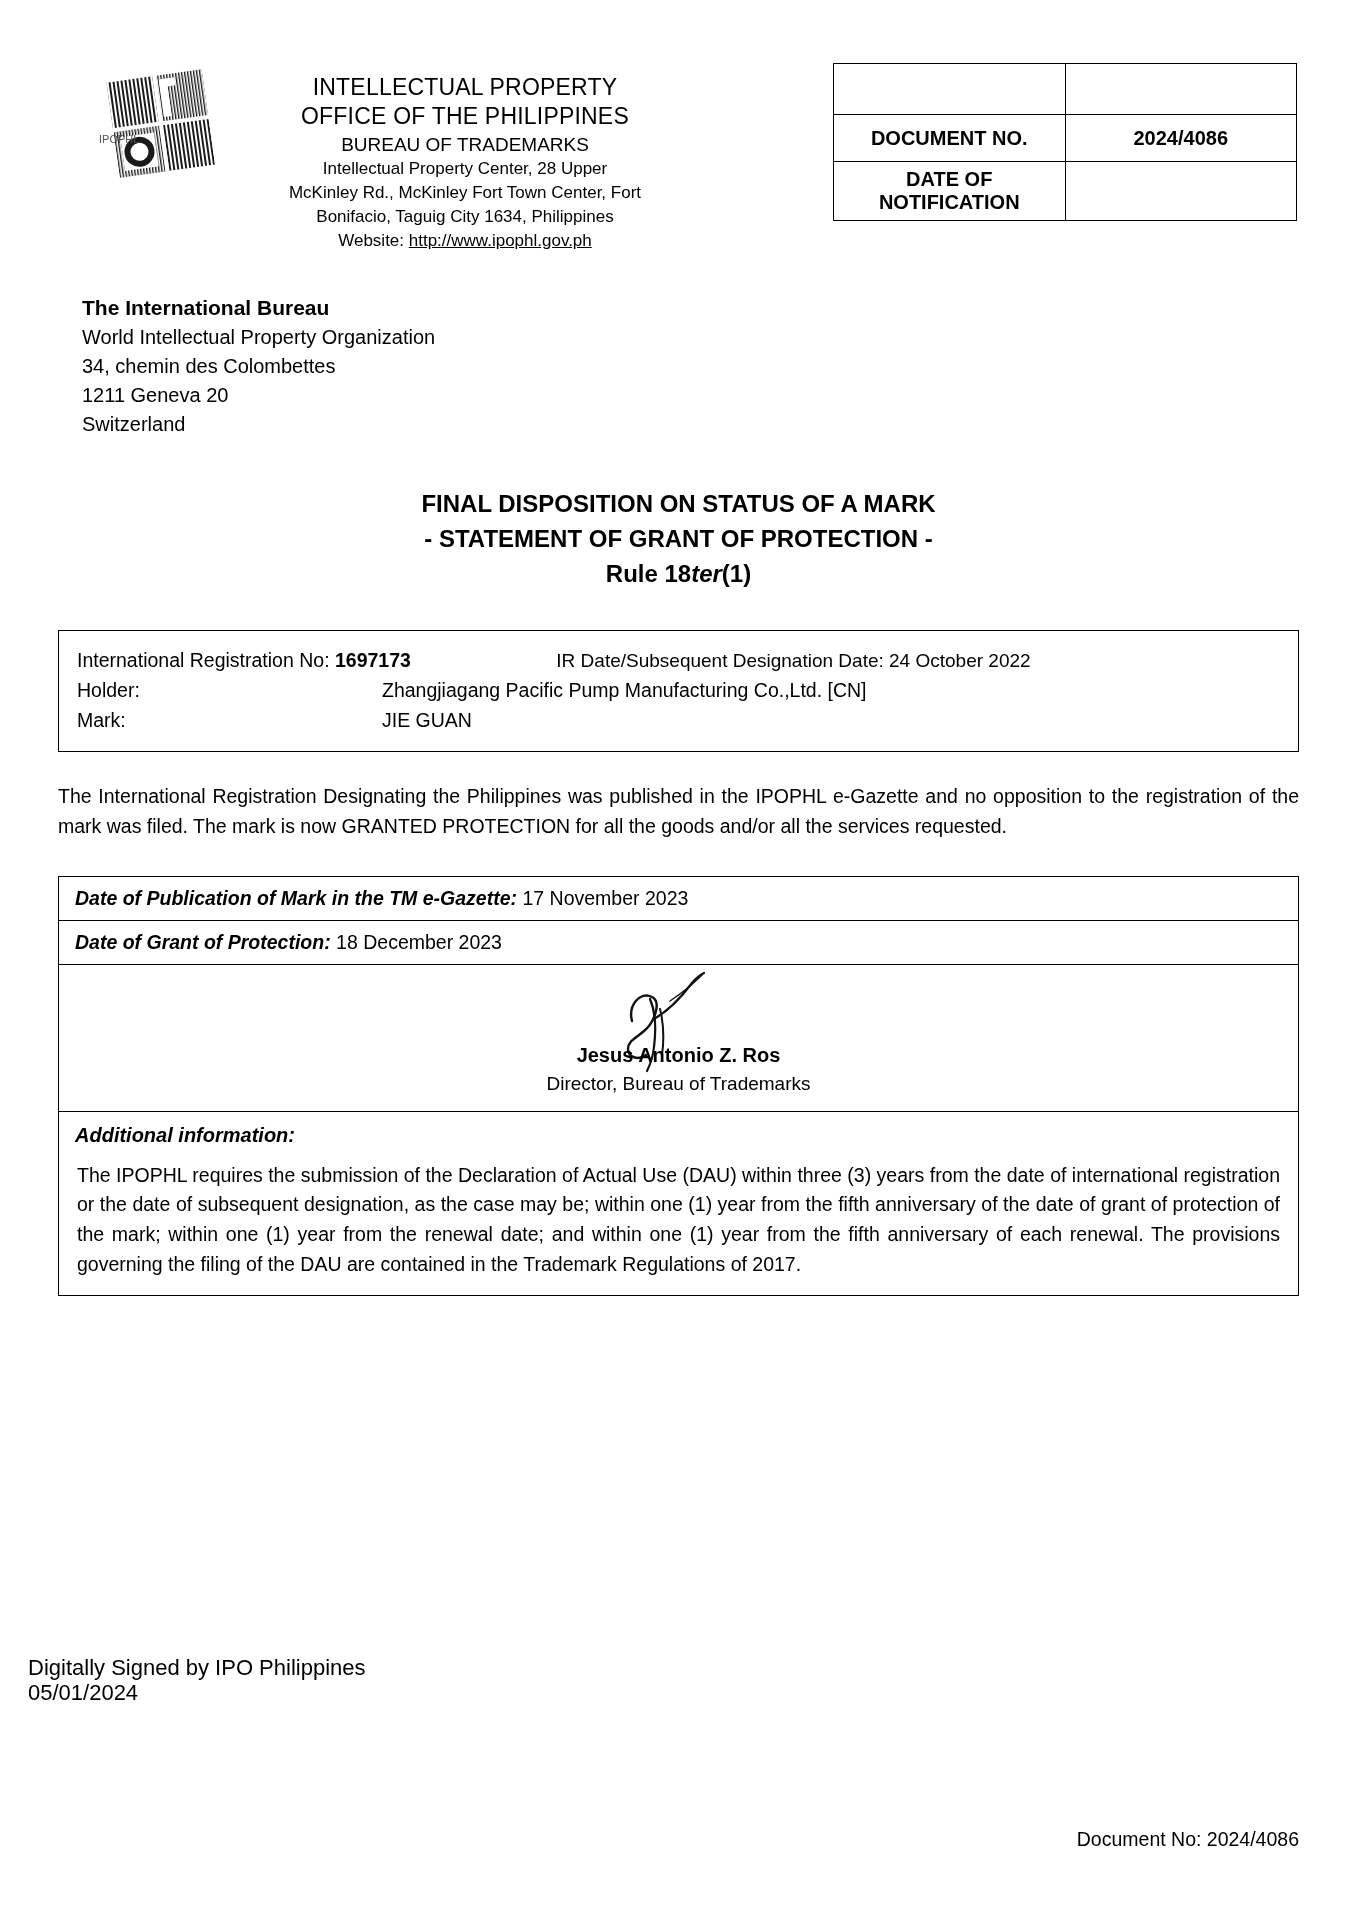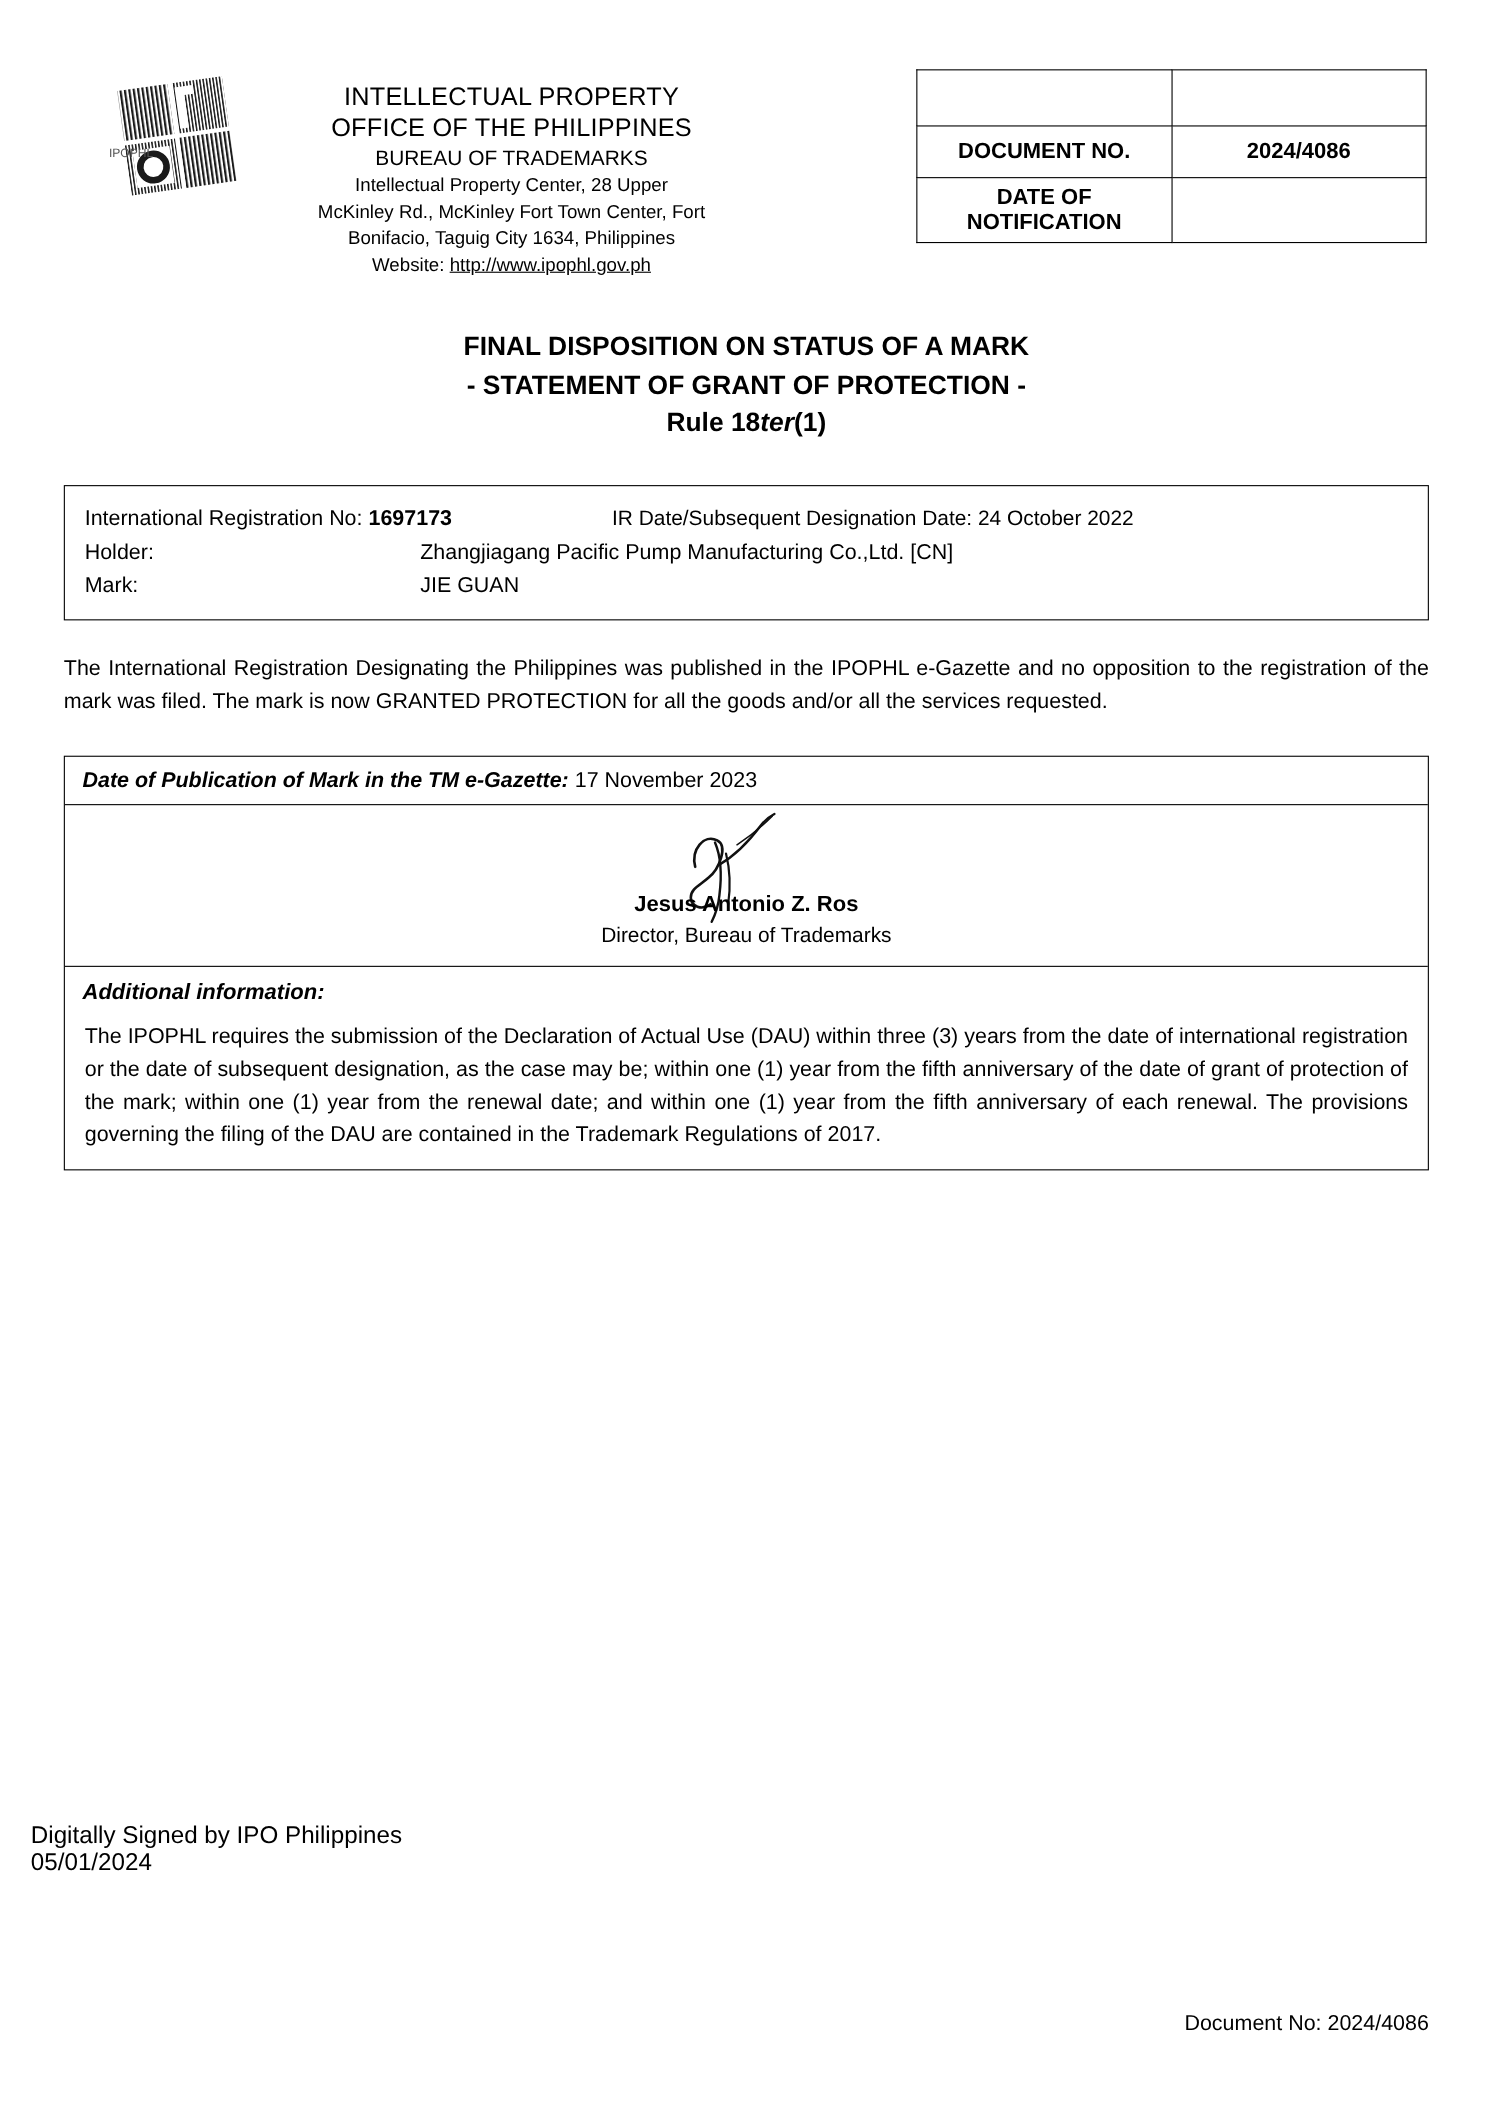--- a/index.html
+++ b/index.html
@@ -265,20 +265,27 @@
         <td class="value">2024/4086</td>
       </tr>
       <tr>
         <td class="label">DATE OF NOTIFICATION</td>
         <td class="value"></td>
       </tr>
     </tbody>
       </table>
   </div>
 
+  <div class="addressee">
+    <div class="bold">The International Bureau</div>
+    <div>World Intellectual Property Organization</div>
+    <div>34, chemin des Colombettes</div>
+    <div>1211 Geneva 20</div>
+    <div>Switzerland</div>
+  </div>
 
   <div class="doc-title">
     <div>FINAL DISPOSITION ON STATUS OF A MARK</div>
     <div>- STATEMENT OF GRANT OF PROTECTION -</div>
     <div class="rule"><span>Rule 18</span><i>ter</i><span>(1)</span></div>
   </div>
 
   <div class="info-box">
     <div class="info-row first">
       <span class="left">International Registration No:</span>
@@ -297,20 +304,24 @@
       <span class="val">JIE GUAN</span>
     </div>
   </div>
 
   <div class="para">The International Registration Designating the Philippines was published in the IPOPHL e-Gazette and no opposition to the registration of the mark was filed.  The mark is now GRANTED PROTECTION for all the goods and/or all the services requested.</div>
 
   <div class="grant-box">
     <div class="grant-row">
       <span class="it">Date of Publication of Mark in the TM e-Gazette:</span>
       <span>17 November 2023</span>
+    </div>
+    <div class="grant-row">
+      <span class="it">Date of Grant of Protection:</span>
+      <span>18 December 2023</span>
     </div>
     <div class="sign-area">
       <svg class="sig-svg" width="190" height="110" viewBox="0 0 190 110">
         <path d="M48 52 C44 36, 56 22, 68 28 C78 33, 70 54, 60 62 C52 69, 44 72, 44 80 C44 88, 54 92, 62 86" fill="none" stroke="#111" stroke-width="2.4" stroke-linecap="round"></path>
         <path d="M66 30 C72 44, 72 62, 70 78 C69 88, 66 96, 63 102" fill="none" stroke="#111" stroke-width="2.2" stroke-linecap="round"></path>
         <path d="M76 40 C80 56, 80 72, 78 86" fill="none" stroke="#111" stroke-width="2" stroke-linecap="round"></path>
         <path d="M70 50 C84 42, 96 30, 108 14 C112 9, 116 6, 120 4" fill="none" stroke="#111" stroke-width="2.2" stroke-linecap="round"></path>
         <path d="M86 32 C98 24, 110 14, 118 6" fill="none" stroke="#111" stroke-width="1.4" stroke-linecap="round"></path>
       </svg>
       <div class="sign-name">Jesus Antonio Z. Ros</div>

